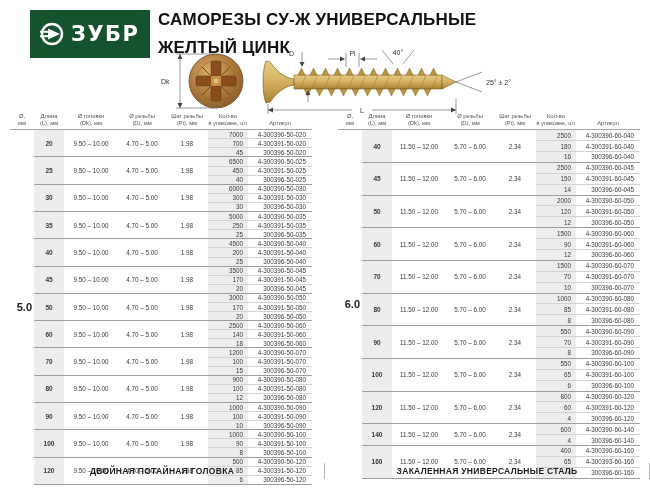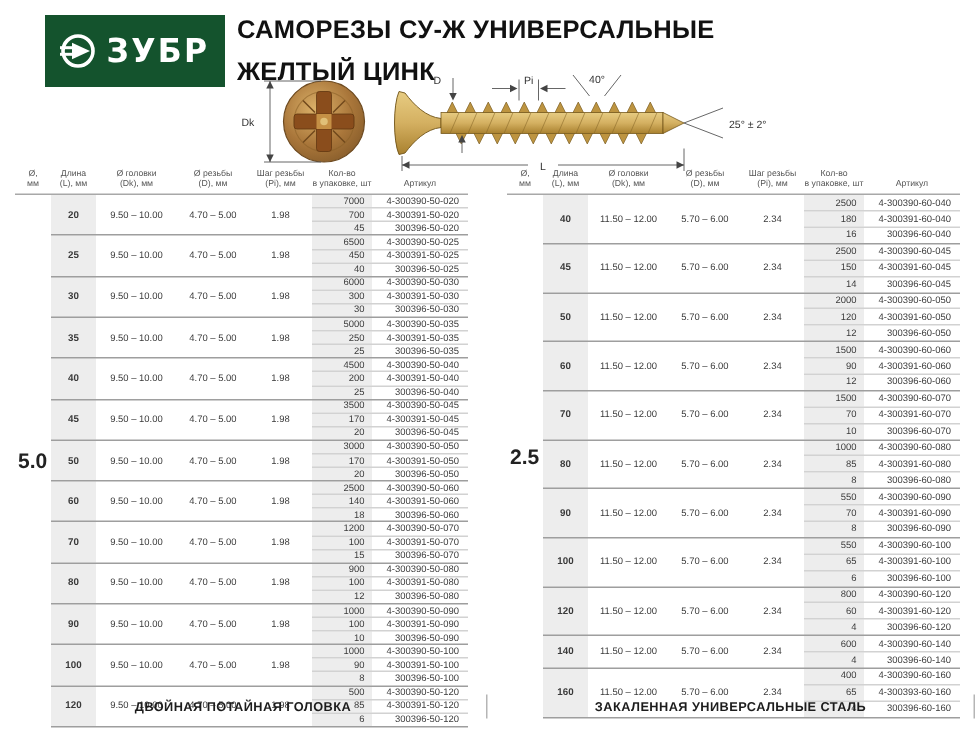--- a/index.html
+++ b/index.html
@@ -22,21 +22,21 @@
   #wrapL{left:10px;} #wrapR{left:338px;}
   table{border-collapse:collapse;table-layout:fixed;width:100%;}
   th{font-weight:normal;font-size:5.8px;line-height:6.6px;color:#555;text-align:center;
      vertical-align:bottom;padding:1px 0 3px;white-space:pre-line;
      border-bottom:1px solid #a8a8a8;}
   td{font-size:6.3px;line-height:7px;color:#3a3a3a;vertical-align:middle;
      white-space:nowrap;padding:0 2px;}
   #tblL tbody td{height:8.1px;} #tblR tbody td{height:9.9px;}
   col.c0{width:24px;} col.c1{width:30px;} col.c2{width:54px;} col.c3{width:48px;}
   col.c4{width:42px;} col.c5{width:40px;} col.c6{width:64px;}
-  td.dia{font-size:14px;font-weight:bold;text-align:left;color:#222;}
+  td.dia{font-size:11px;font-weight:bold;text-align:right;color:#222;}
   td.len{background:#ededed;font-weight:bold;text-align:center;font-size:6.5px;}
   td.rng{text-align:center;}
   td.qty{background:#ededed;text-align:right;padding-right:5px;border-bottom:1px solid #d2d2d2;}
   td.art{text-align:right;padding-right:6px;border-bottom:1px solid #d2d2d2;}
   td.gb,td.grp{border-bottom:1px solid #9e9e9e !important;}
 
   
   .footer{position:absolute;left:0;right:0;top:456px;height:30px;display:flex;align-items:center;}
   .footer-item{flex:1;text-align:center;font-weight:bold;font-size:8.5px;color:#1c1c1c;
                letter-spacing:.3px;}
@@ -456,21 +456,21 @@
 (D), мм</th>
           <th class="">Шаг резьбы
 (Pi), мм</th>
           <th class="">Кол-во
 в упаковке, шт</th>
           <th class="">Артикул</th>
         </tr>
       </thead>
       <tbody>
         <tr>
-          <td class="dia" rowspan="32">2.5</td>
+          <td class="dia" rowspan="32">6.0</td>
           <td class="len gb" rowspan="3">40</td>
           <td class="rng gb2 gb" rowspan="3">11.50 – 12.00</td>
           <td class="rng gb" rowspan="3">5.70 – 6.00</td>
           <td class="rng gb" rowspan="3">2.34</td>
           <td class="qty">2500</td>
           <td class="art">4-300390-60-040</td>
         </tr>
         <tr>
           <td class="qty">180</td>
           <td class="art">4-300391-60-040</td>

